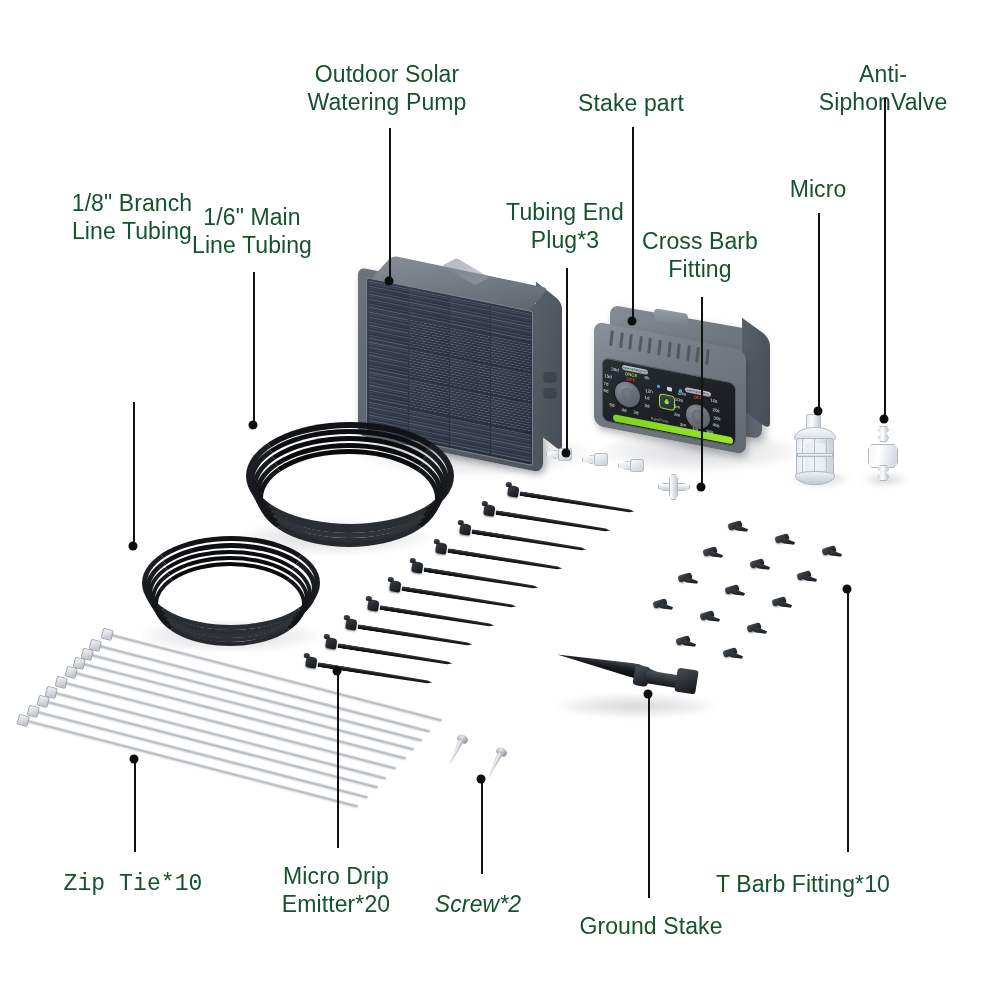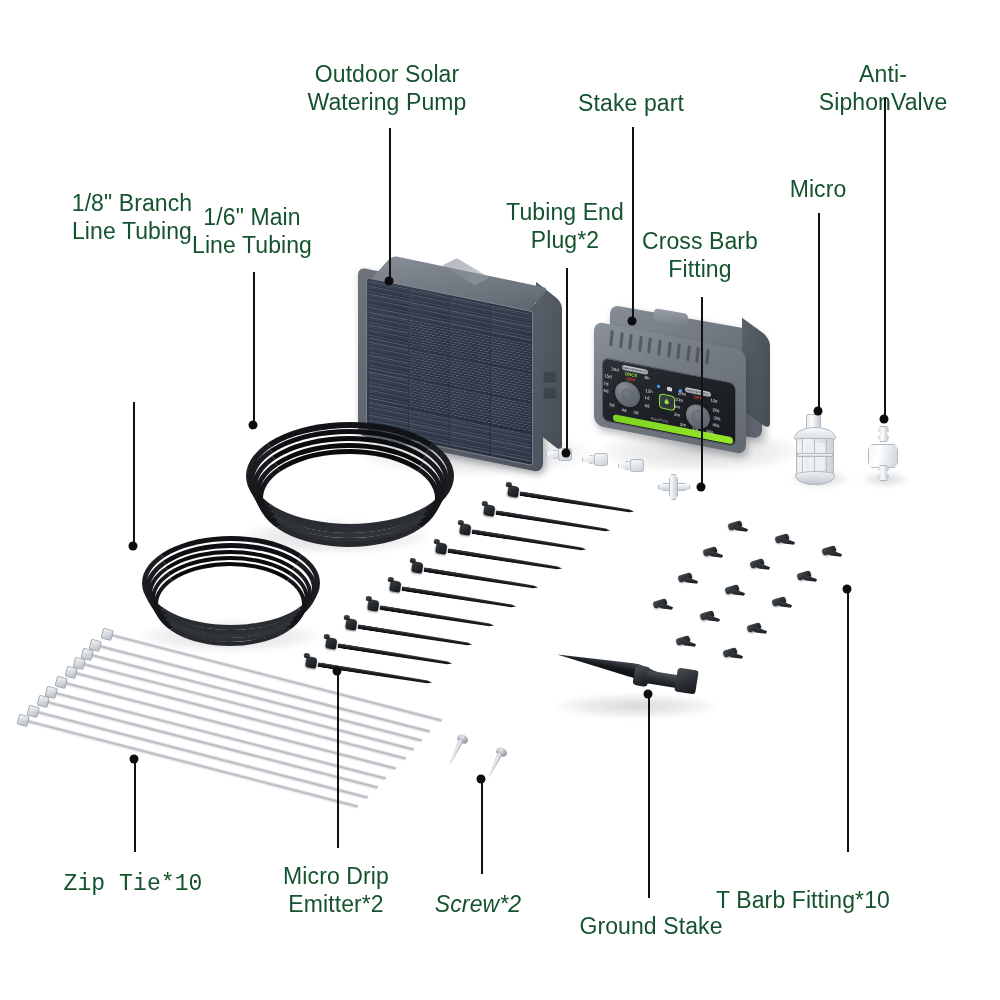--- a/index.html
+++ b/index.html
@@ -556,47 +556,47 @@
       <div class="dot" style="left: 389px; top: 281px;"></div>
       <div class="label ctr" style="left: 252px; top: 203px;">1/6" Main
 Line Tubing</div>
       <div class="leader v" style="left: 253px; top: 272px; height: 152px;"></div>
       <div class="dot" style="left: 253px; top: 425px;"></div>
       <div class="label ctr" style="left: 132px; top: 189px;">1/8" Branch
 Line Tubing</div>
       <div class="leader v" style="left: 133px; top: 402px; height: 143px;"></div>
       <div class="dot" style="left: 133px; top: 546px;"></div>
       <div class="label ctr" style="left: 565px; top: 198px;">Tubing End
-Plug*2</div>
+Plug*3</div>
       <div class="leader v" style="left: 566px; top: 268px; height: 184px;"></div>
       <div class="dot" style="left: 566px; top: 453px;"></div>
       <div class="label ctr" style="left: 631px; top: 89px;">Stake part</div>
       <div class="leader v" style="left: 632px; top: 127px; height: 193px;"></div>
       <div class="dot" style="left: 632px; top: 321px;"></div>
       <div class="label ctr" style="left: 700px; top: 227px;">Cross Barb
 Fitting</div>
       <div class="leader v" style="left: 701px; top: 297px; height: 189px;"></div>
       <div class="dot" style="left: 701px; top: 487px;"></div>
       <div class="label ctr" style="left: 818px; top: 175px;">Micro</div>
       <div class="leader v" style="left: 818px; top: 213px; height: 197px;"></div>
       <div class="dot" style="left: 818px; top: 411px;"></div>
       <div class="label ctr" style="left: 883px; top: 60px;">Anti-SiphonValve</div>
       <div class="leader v" style="left: 884px; top: 98px; height: 320px;"></div>
       <div class="dot" style="left: 884px; top: 419px;"></div>
       <div class="label ctr" style="left: 133px; top: 870px; font-family: Liberation Mono, monospace;">Zip Tie*10</div>
       <div class="leader v" style="left: 134px; top: 760px; height: 92px;"></div>
       <div class="dot" style="left: 134px; top: 759px;"></div>
       <div class="label ctr" style="left: 336px; top: 862px;">Micro Drip
-Emitter*2</div>
+Emitter*20</div>
       <div class="leader v" style="left: 337px; top: 672px; height: 176px;"></div>
       <div class="dot" style="left: 337px; top: 671px;"></div>
       <div class="label ctr" style="left: 478px; top: 890px; font-style: italic;">Screw*2</div>
       <div class="leader v" style="left: 481px; top: 780px; height: 94px;"></div>
       <div class="dot" style="left: 481px; top: 779px;"></div>
       <div class="label ctr" style="left: 651px; top: 912px;">Ground Stake</div>
       <div class="leader v" style="left: 648px; top: 695px; height: 203px;"></div>
       <div class="dot" style="left: 648px; top: 694px;"></div>
-      <div class="label ctr" style="left: 803px; top: 870px; margin-top: 16px;">T Barb Fitting*10</div>
+      <div class="label ctr" style="left: 803px; top: 870px;">T Barb Fitting*10</div>
       <div class="leader v" style="left: 847px; top: 590px; height: 262px;"></div>
       <div class="dot" style="left: 847px; top: 589px;"></div>
     </div>
 
 </div>
 
 </body></html>

